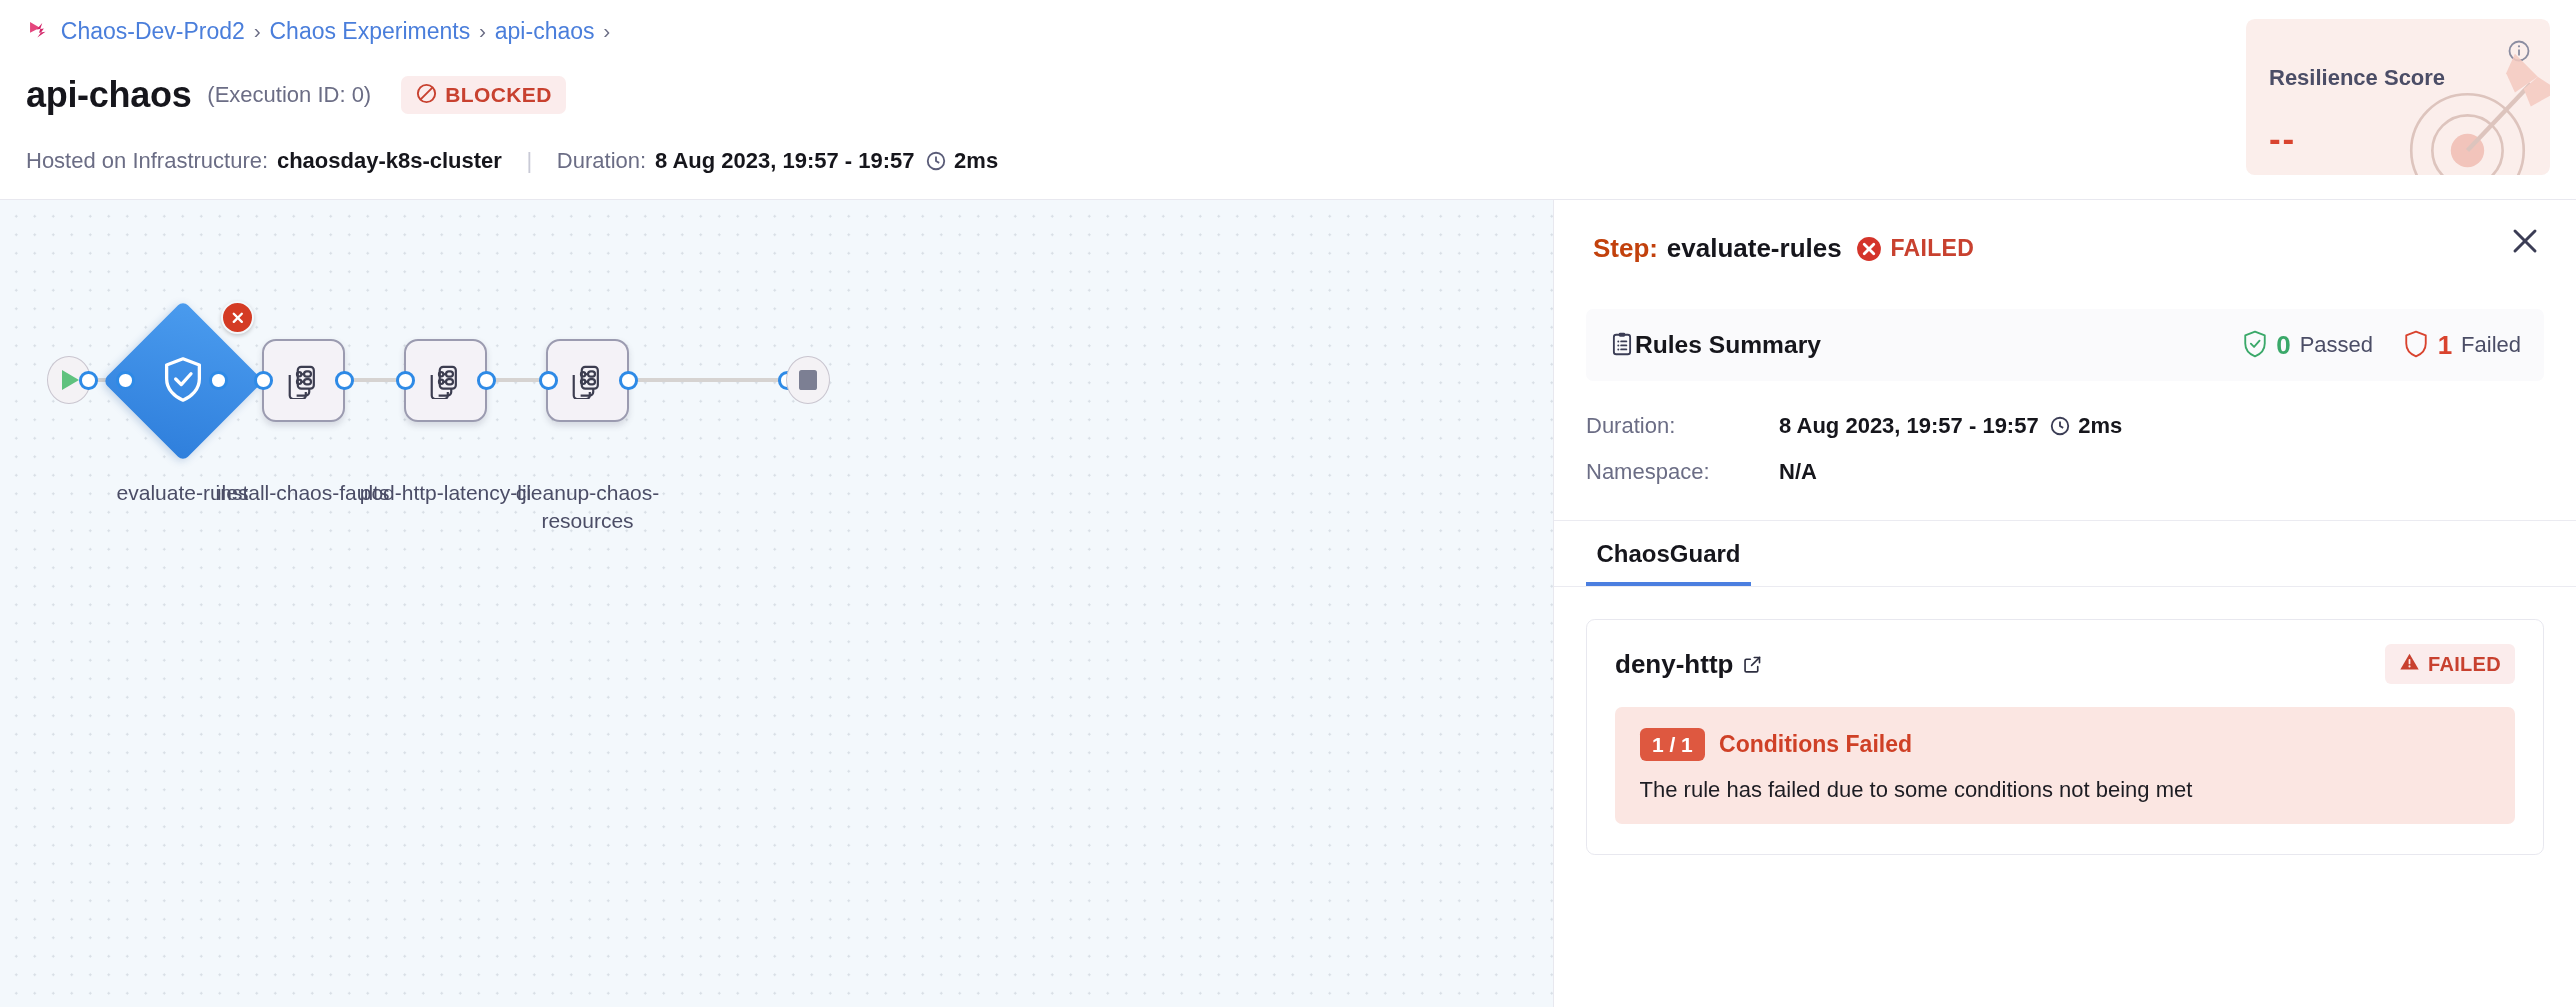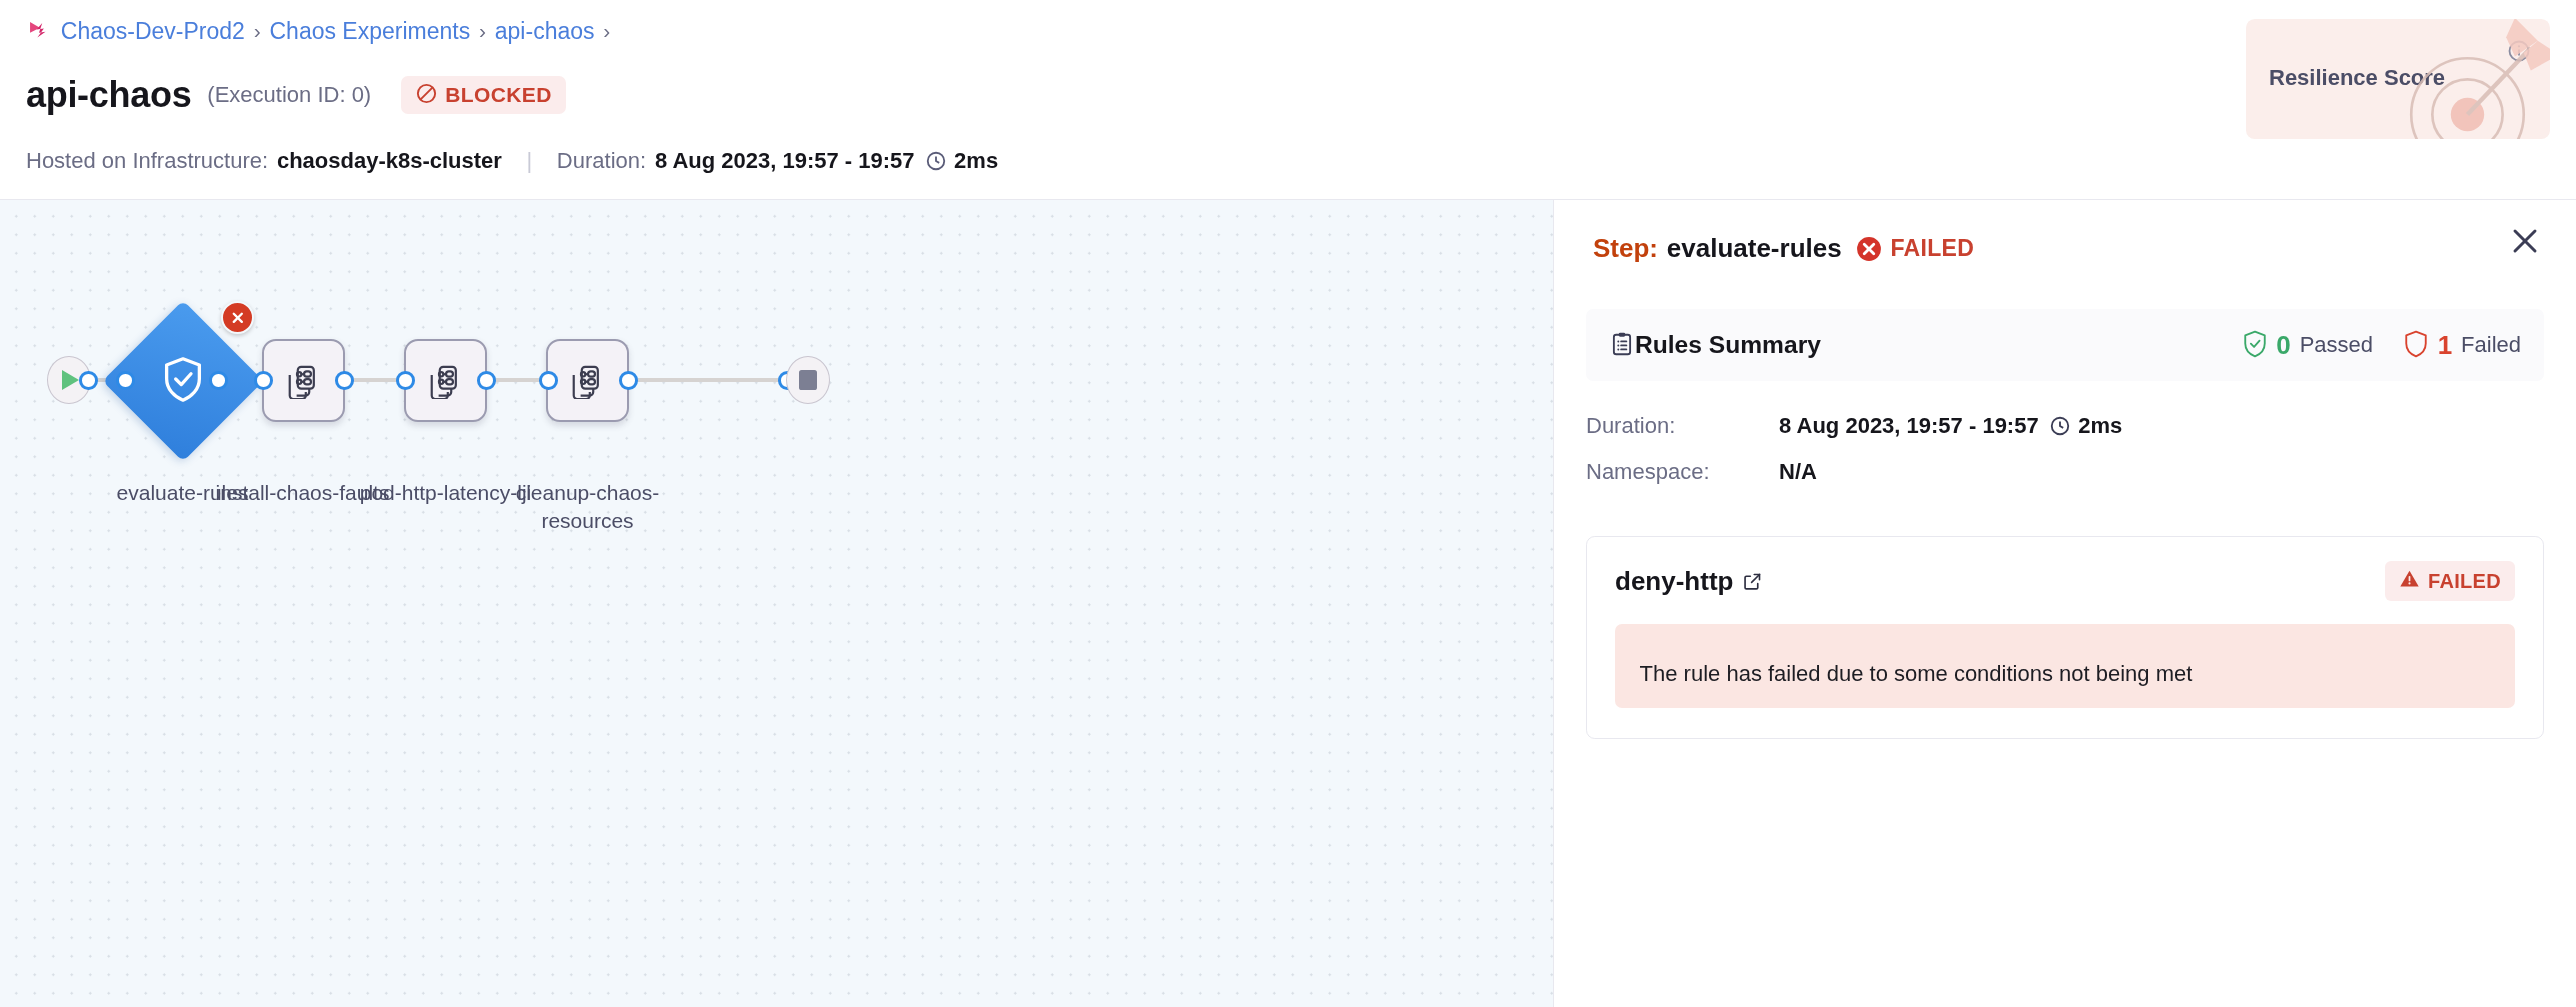--- a/index.html
+++ b/index.html
@@ -42,21 +42,21 @@
     position:absolute; left:26px; top:148px;
     display:flex; align-items:center; font-size:22px; color:#6b6d85;
   }
   .meta-row b { color:#16161c; font-weight:bold; }
   .meta-div { color:#c9cad6; margin:0 24.6px; }
   .clk { display:inline-flex; margin:0 7px 0 10.5px; vertical-align:-2.6px; }
 
   
   .res-card {
     position:absolute; right:26px; top:19.3px;
-    width:304px; height:120px;
+    width:304px; height:156px;
     background:#fbeeeb; border-radius:8.8px; overflow:hidden;
   }
   .res-title { position:absolute; left:23px; top:46px; font-size:22px; font-weight:bold; color:#4b4d66; }
   .res-value { position:absolute; left:23px; top:102px; font-size:35px; font-weight:bold; color:#d9432e; letter-spacing:1.8px; line-height:1; }
   .res-info { position:absolute; right:19.3px; top:19.3px; }
   .res-art { position:absolute; right:-8.8px; bottom:-33px; opacity:.85; }
 
   
   .canvas {
     position:absolute; left:0; top:200px; width:1553px; height:807px;
@@ -418,20 +418,23 @@
           </span>
           <span>2ms</span>
         </span>
       </div>
       <div class="kv-row">
         <span class="kv-key">Namespace:</span>
         <span class="kv-val">N/A</span>
       </div>
     </div>
 
+    <div class="tabs">
+      <div class="tab">ChaosGuard</div>
+    </div>
 
     <div class="rule-card">
       <div class="rc-head">
         <span class="rc-name">deny-http</span>
         <span class="rc-ext">
           <svg width="21" height="21" viewBox="0 0 24 24" fill="none" stroke="#2d2e40" stroke-width="1.9" stroke-linecap="round">
             <path d="M14 4 H20 V10"></path>
               <path d="M20 4 L11 13"></path>
             <path d="M18 14.5 V19 a1.5 1.5 0 0 1 -1.5 1.5 H5 a1.5 1.5 0 0 1 -1.5 -1.5 V7.5 A1.5 1.5 0 0 1 5 6 H9.5"></path>
           </svg>
@@ -442,20 +445,24 @@
               <path d="M12 3 L22.5 21 H1.5 Z"></path>
               <rect x="11" y="9" width="2" height="6.2" fill="#fbecec" rx="1"></rect>
               <circle cx="12" cy="17.6" r="1.2" fill="#fbecec"></circle>
             </svg>
           </span>
           <span>FAILED</span>
         </span>
       </div>
 
       <div class="cond-box">
+        <div class="cond-line">
+          <span class="cond-pill">1 / 1</span>
+          <span class="cond-title">Conditions Failed</span>
+        </div>
         <div class="cond-desc">The rule has failed due to some conditions not being met</div>
       </div>
 
     </div>
 
   </div>
 </div>
 
 
 </body></html>

